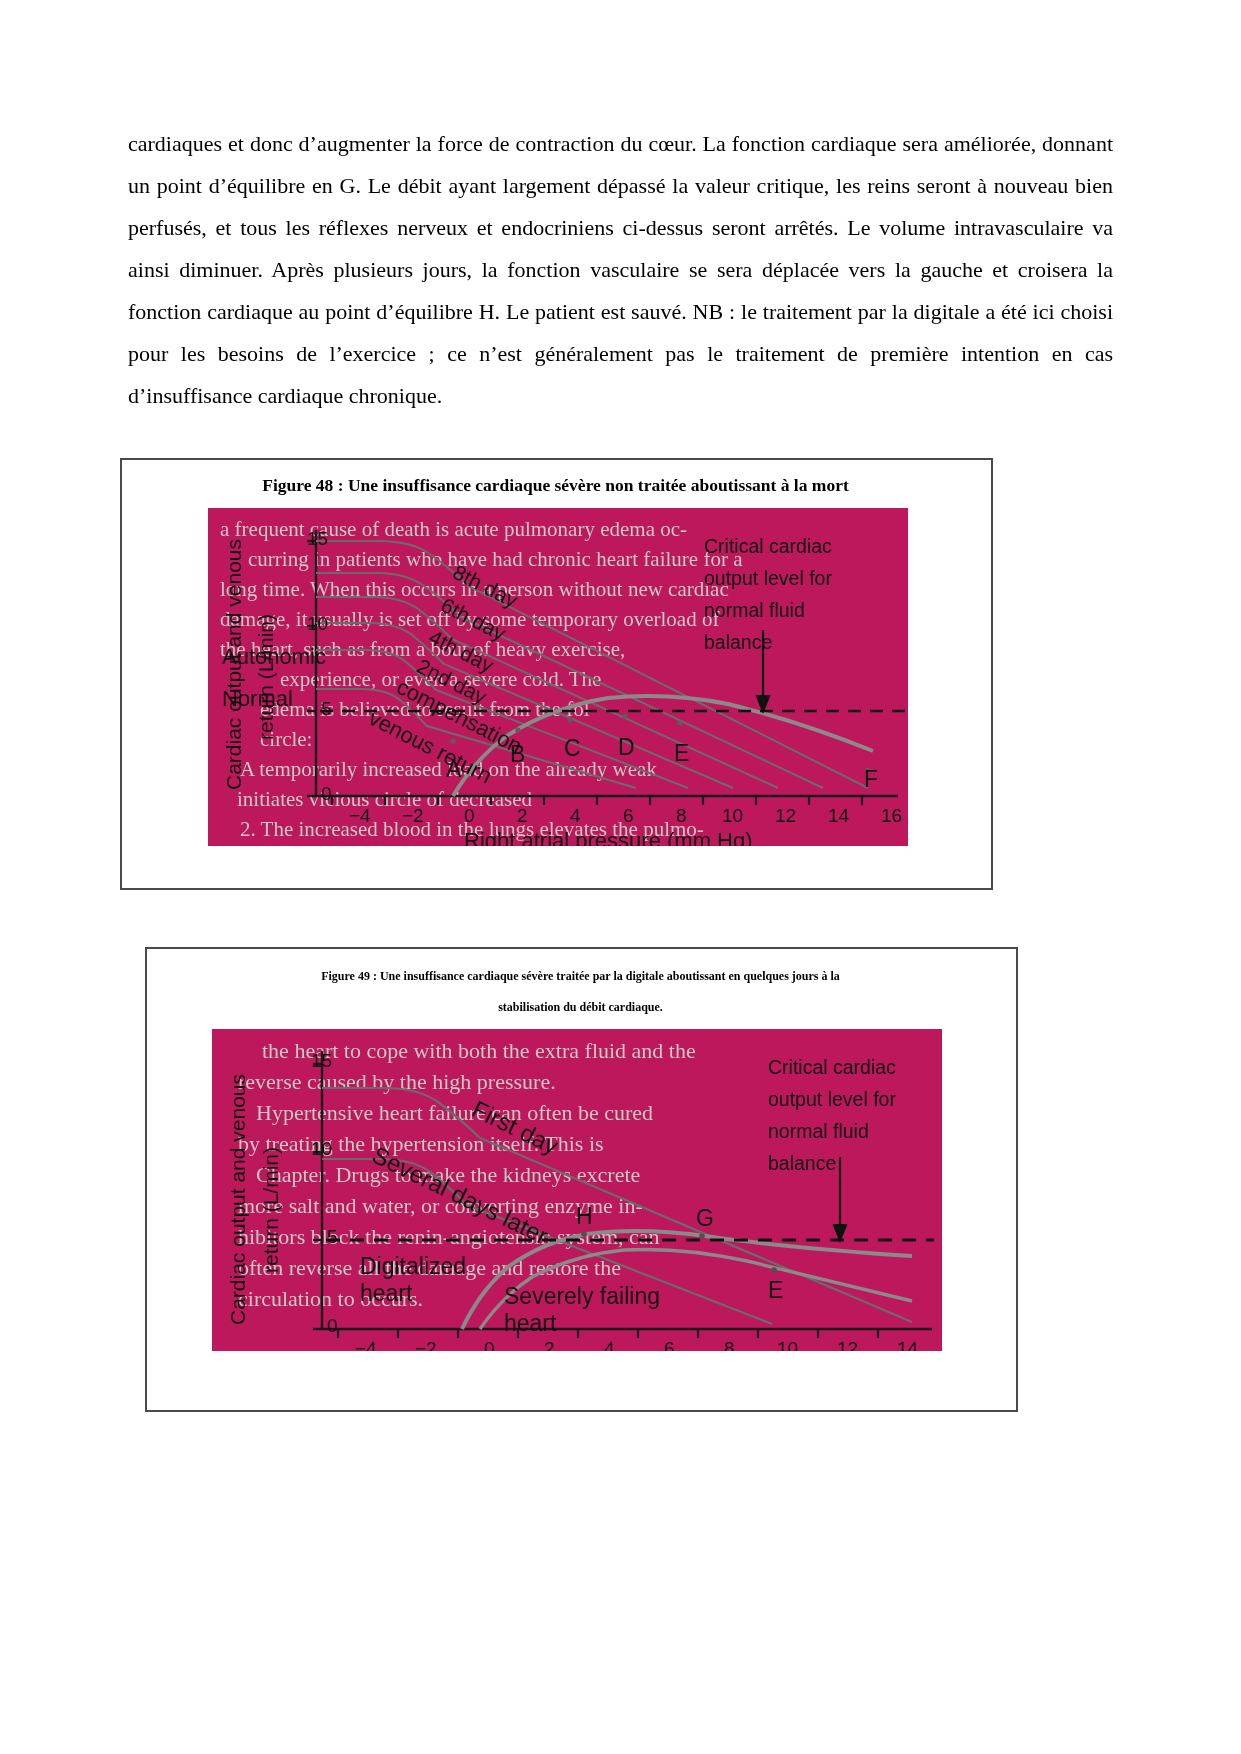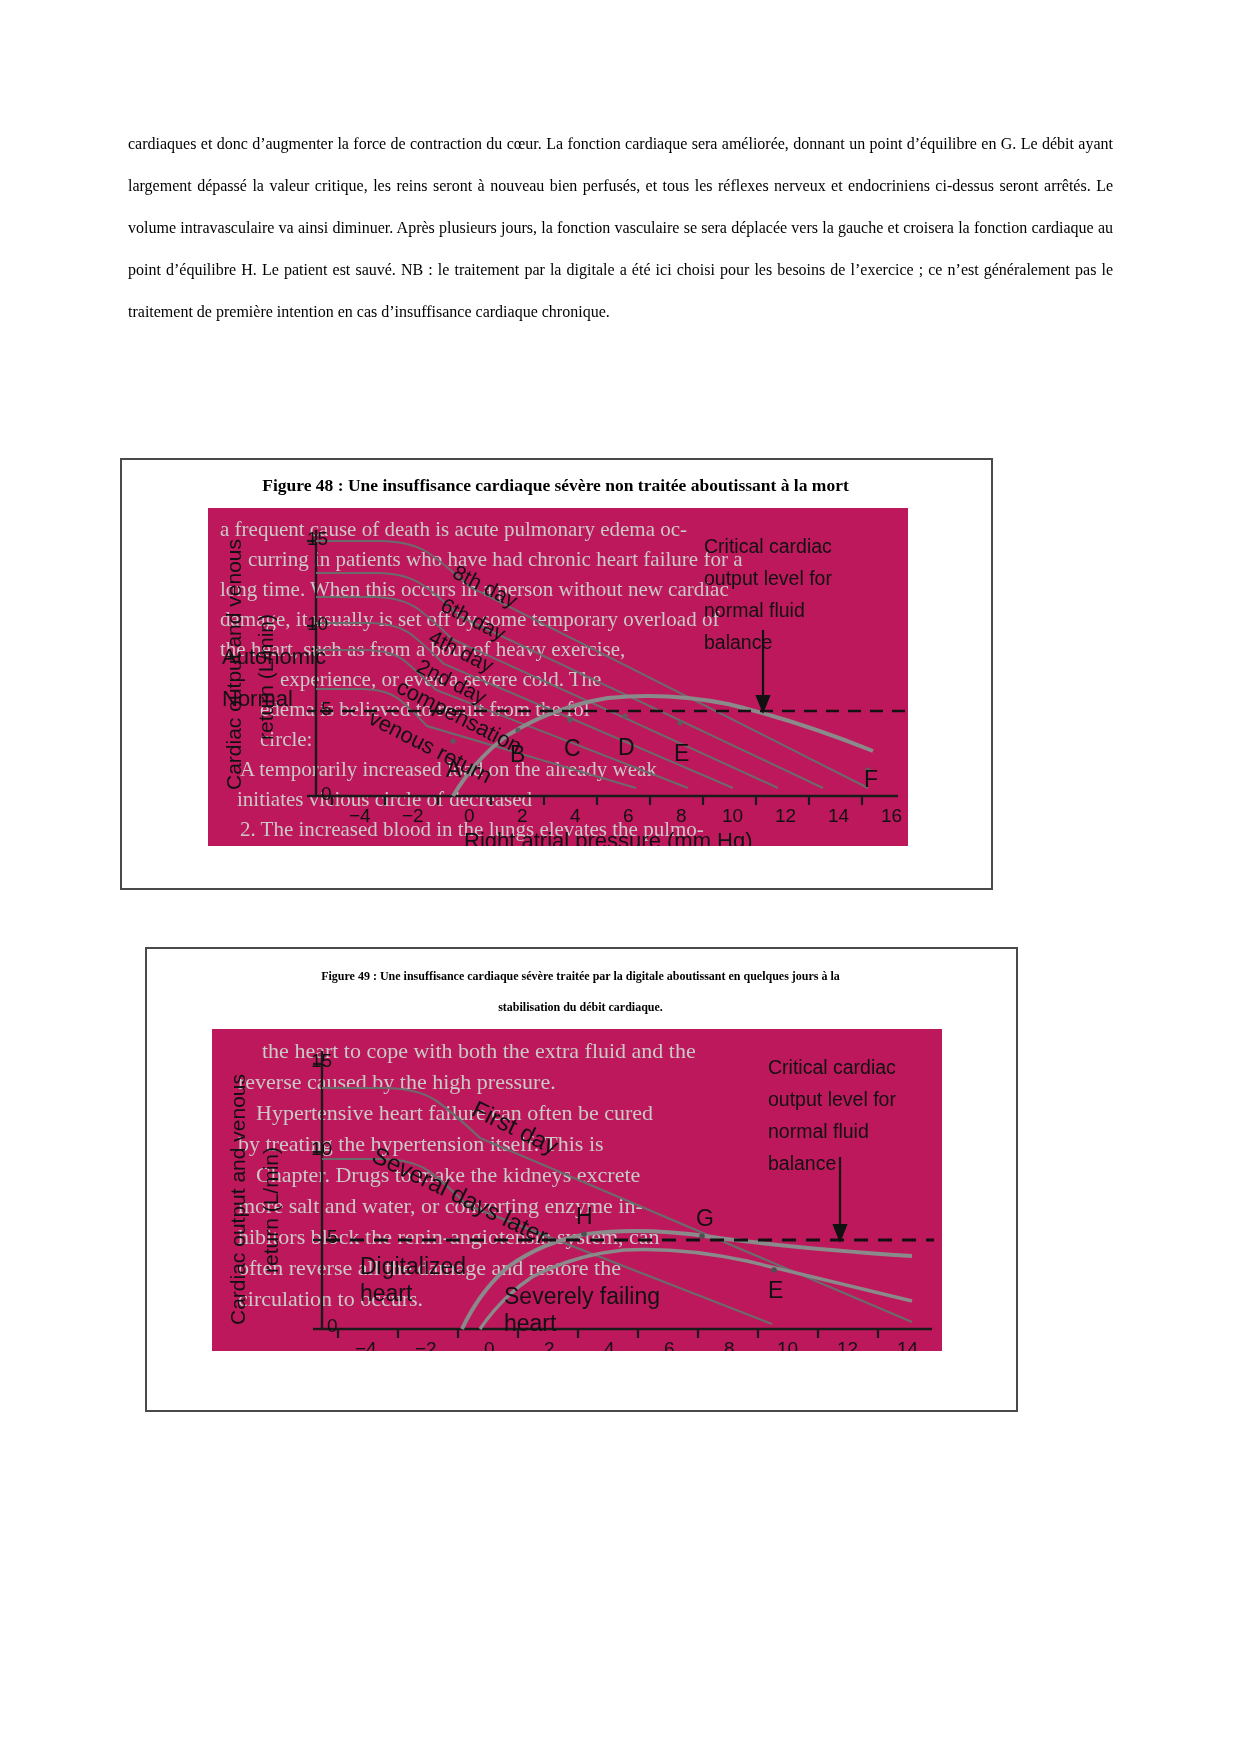--- a/index.html
+++ b/index.html
@@ -20,21 +20,21 @@
   .page {
     position: absolute;
     left: 0; top: 0;
     width: 1241px; height: 1754px;
   }
   .body-text {
     position: absolute;
     left: 128px;
     top: 123px;
     width: 985px;
-    font-size: 16px;
+    font-size: 22px;
     line-height: 42px;
     text-align: justify;
     text-justify: inter-word;
     font-family: "Liberation Serif", serif;
   }
 
   
   .figure-box {
     position: absolute;
     border: 2px solid #4a4a4a;

